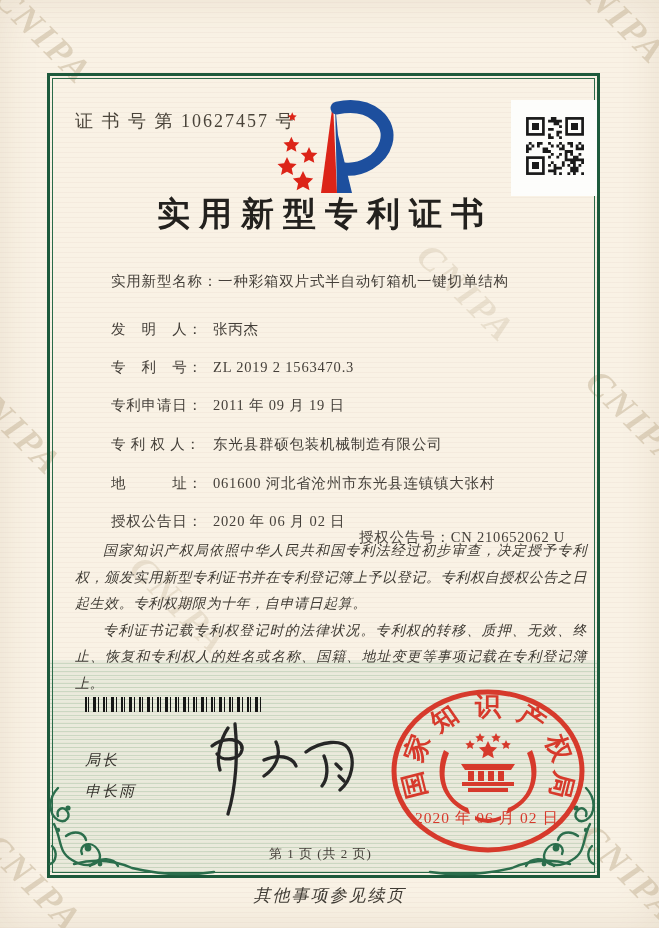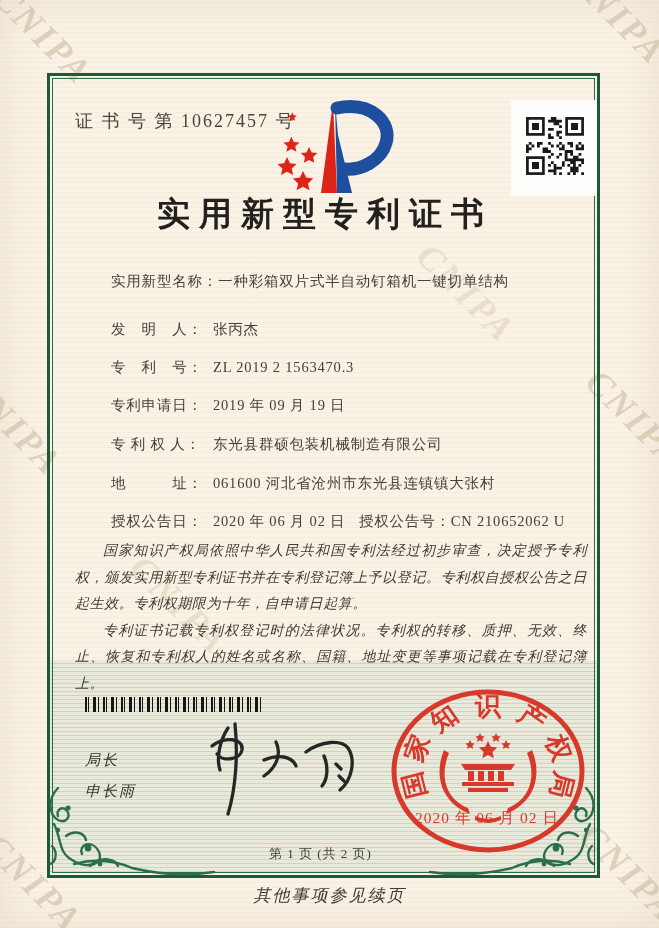--- a/index.html
+++ b/index.html
@@ -29,21 +29,21 @@
     color:rgba(196,178,148,.5); white-space:nowrap; pointer-events:none;}
   .wm.dim{color:rgba(196,178,148,.3);}
   .cert-no{position:absolute; left:75px; top:109px; font-size:18px; letter-spacing:2px; color:#4a443a;}
   .logo{position:absolute; left:260px; top:95px;}
   .qr-patch{position:absolute; left:511px; top:100px; width:86px; height:96px; background:#fdfdfb;}
   .qr{position:absolute; left:15px; top:17px;}
   .doc-title{position:absolute; left:47px; width:547px; top:192px; text-align:center;
     font-size:33px; font-weight:bold; letter-spacing:9px; color:#23211e; text-indent:9px;}
   .field{position:absolute; left:75px; font-size:14.5px; color:#45403a; letter-spacing:.8px; white-space:nowrap;margin-left:36px;}
   .field .flabel{display:inline-block; min-width:102px;}
-  .pair2{position:absolute; left:248px; top:0; white-space:nowrap;}
+  .pair2{position:absolute; left:248px; top:16px; white-space:nowrap;}
   .body-text{position:absolute; left:75px; top:538px; width:512px;
     font-size:14px; font-style:italic; line-height:26.5px; color:#3e3a33;
     text-align:justify; letter-spacing:.6px;}
   .body-text p{margin:0; text-indent:2em;}
   .barcode{position:absolute; left:85px; top:697px; width:176px; height:15px;
     background-image:
       repeating-linear-gradient(90deg,#161616 0 2px,transparent 2px 3px,#161616 3px 4px,transparent 4px 8px,#161616 8px 11px,transparent 11px 13px,#161616 13px 14px,transparent 14px 18px);}
   .sig-label{position:absolute; left:85px; font-size:15px; font-style:italic; color:#35322c; letter-spacing:2px;}
   .sig-script{position:absolute; left:190px; top:716px;}
   .seal{position:absolute; left:388px; top:684px;}
@@ -145,21 +145,21 @@
   <div class="field" style="top:272px;">
     <span class="flabel">实用新型名称：</span><span>一种彩箱双片式半自动钉箱机一键切单结构</span>
   </div>
   <div class="field" style="top:320px;">
     <span class="flabel">发　明　人：</span><span>张丙杰</span>
   </div>
   <div class="field" style="top:358px;">
     <span class="flabel">专　利　号：</span><span>ZL 2019 2 1563470.3</span>
   </div>
   <div class="field" style="top:396px;">
-    <span class="flabel">专利申请日：</span><span>2019 年 09 月 19 日</span>
+    <span class="flabel">专利申请日：</span><span>2011 年 09 月 19 日</span>
   </div>
   <div class="field" style="top:435px;">
     <span class="flabel">专 利 权 人：</span><span>东光县群硕包装机械制造有限公司</span>
   </div>
   <div class="field" style="top:474px;">
     <span class="flabel">地　　　址：</span><span>061600 河北省沧州市东光县连镇镇大张村</span>
   </div>
   <div class="field" style="top:512px;">
     <span class="flabel">授权公告日：</span><span>2020 年 06 月 02 日</span>
     <span class="pair2">

